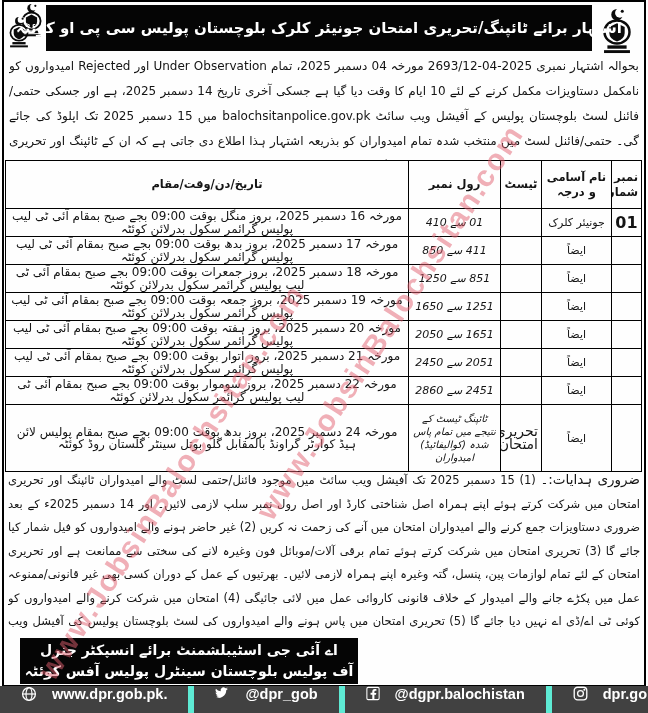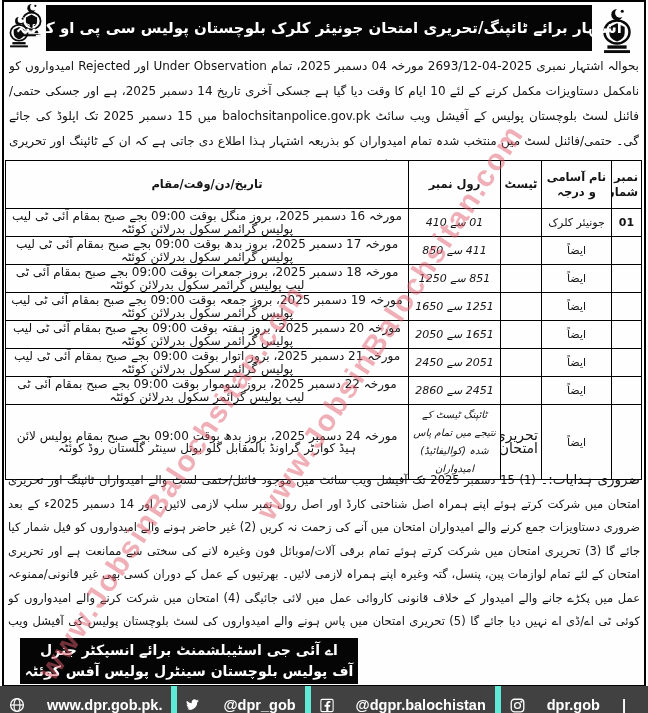--- a/index.html
+++ b/index.html
@@ -22,45 +22,45 @@
         direction:rtl;text-align:justify;font-size:12px;line-height:25px;}
 
   
   table.sched{position:absolute;left:5px;top:160px;width:637px;border-collapse:collapse;
         direction:rtl;table-layout:fixed;}
   table.sched th,table.sched td{border:1.6px solid #000;padding:1px 3px;vertical-align:middle;
         text-align:center;overflow:hidden;}
   table.sched th{font-size:11.5px;font-weight:bold;height:45px;line-height:15px;}
   col.c-sn{width:30px;}col.c-post{width:70px;}col.c-test{width:41px;}col.c-roll{width:92px;}
   tr.r{height:27px;}
-  td.sn{font-size:11px;font-weight:bold;}
+  td.sn{font-size:16px;font-weight:bold;}
   td.post{font-size:11px;}
   td.test{font-size:14px;line-height:13px;}
   td.roll{font-size:11px;direction:rtl;font-style:italic;}
   td.schedule{font-size:12px;line-height:12.5px;text-align:right;padding-right:5px;}
   tr.r8{height:67px;}
-  tr.r8 td.roll{font-size:10px;line-height:18px;}
+  tr.r8 td.roll{font-size:10px;line-height:13px;}
 
   
   .instructions{position:absolute;left:8px;top:468px;width:632px;height:166px;overflow:hidden;
         direction:rtl;text-align:justify;font-size:11.5px;line-height:23.5px;}
   .instr-head{font-weight:normal;font-size:13.5px;}
 
   
   .issuer-box{position:absolute;left:20px;top:638px;width:338px;height:46px;background:#050505;
         color:#fff;display:flex;flex-direction:column;align-items:center;justify-content:center;
         direction:rtl;font-weight:bold;font-size:14px;line-height:21px;white-space:nowrap;}
   .prq{position:absolute;right:8px;top:646px;font-family:"Liberation Sans",sans-serif;
         font-weight:bold;font-size:15px;letter-spacing:.3px;}
 
   
   .social-bar{position:absolute;left:0;top:686px;width:648px;height:27px;background:#414141;
         display:flex;align-items:center;color:#fff;font-family:"Liberation Sans",sans-serif;
         font-weight:bold;font-size:14.5px;}
-  .social-item{display:flex;align-items:flex-end;gap:22px;padding:0 9px;height:100%;}
+  .social-item{display:flex;align-items:flex-start;gap:15px;padding:0 21px;height:100%;}
   .social-item + .social-item{border-left:6px solid #5eead4;}
   .social-item svg{flex:0 0 auto;}
   .social-sep{color:#fff;font-weight:bold;}
 
   
   .wm{position:absolute;white-space:nowrap;font-family:"Liberation Sans",sans-serif;
         font-weight:bold;font-size:30px;letter-spacing:2px;color:rgba(226,96,112,.5);
         transform:rotate(-57deg);pointer-events:none;z-index:5;}
   .wm1{left:158px;top:305px;}
   .wm2{left:-60px;top:465px;}

